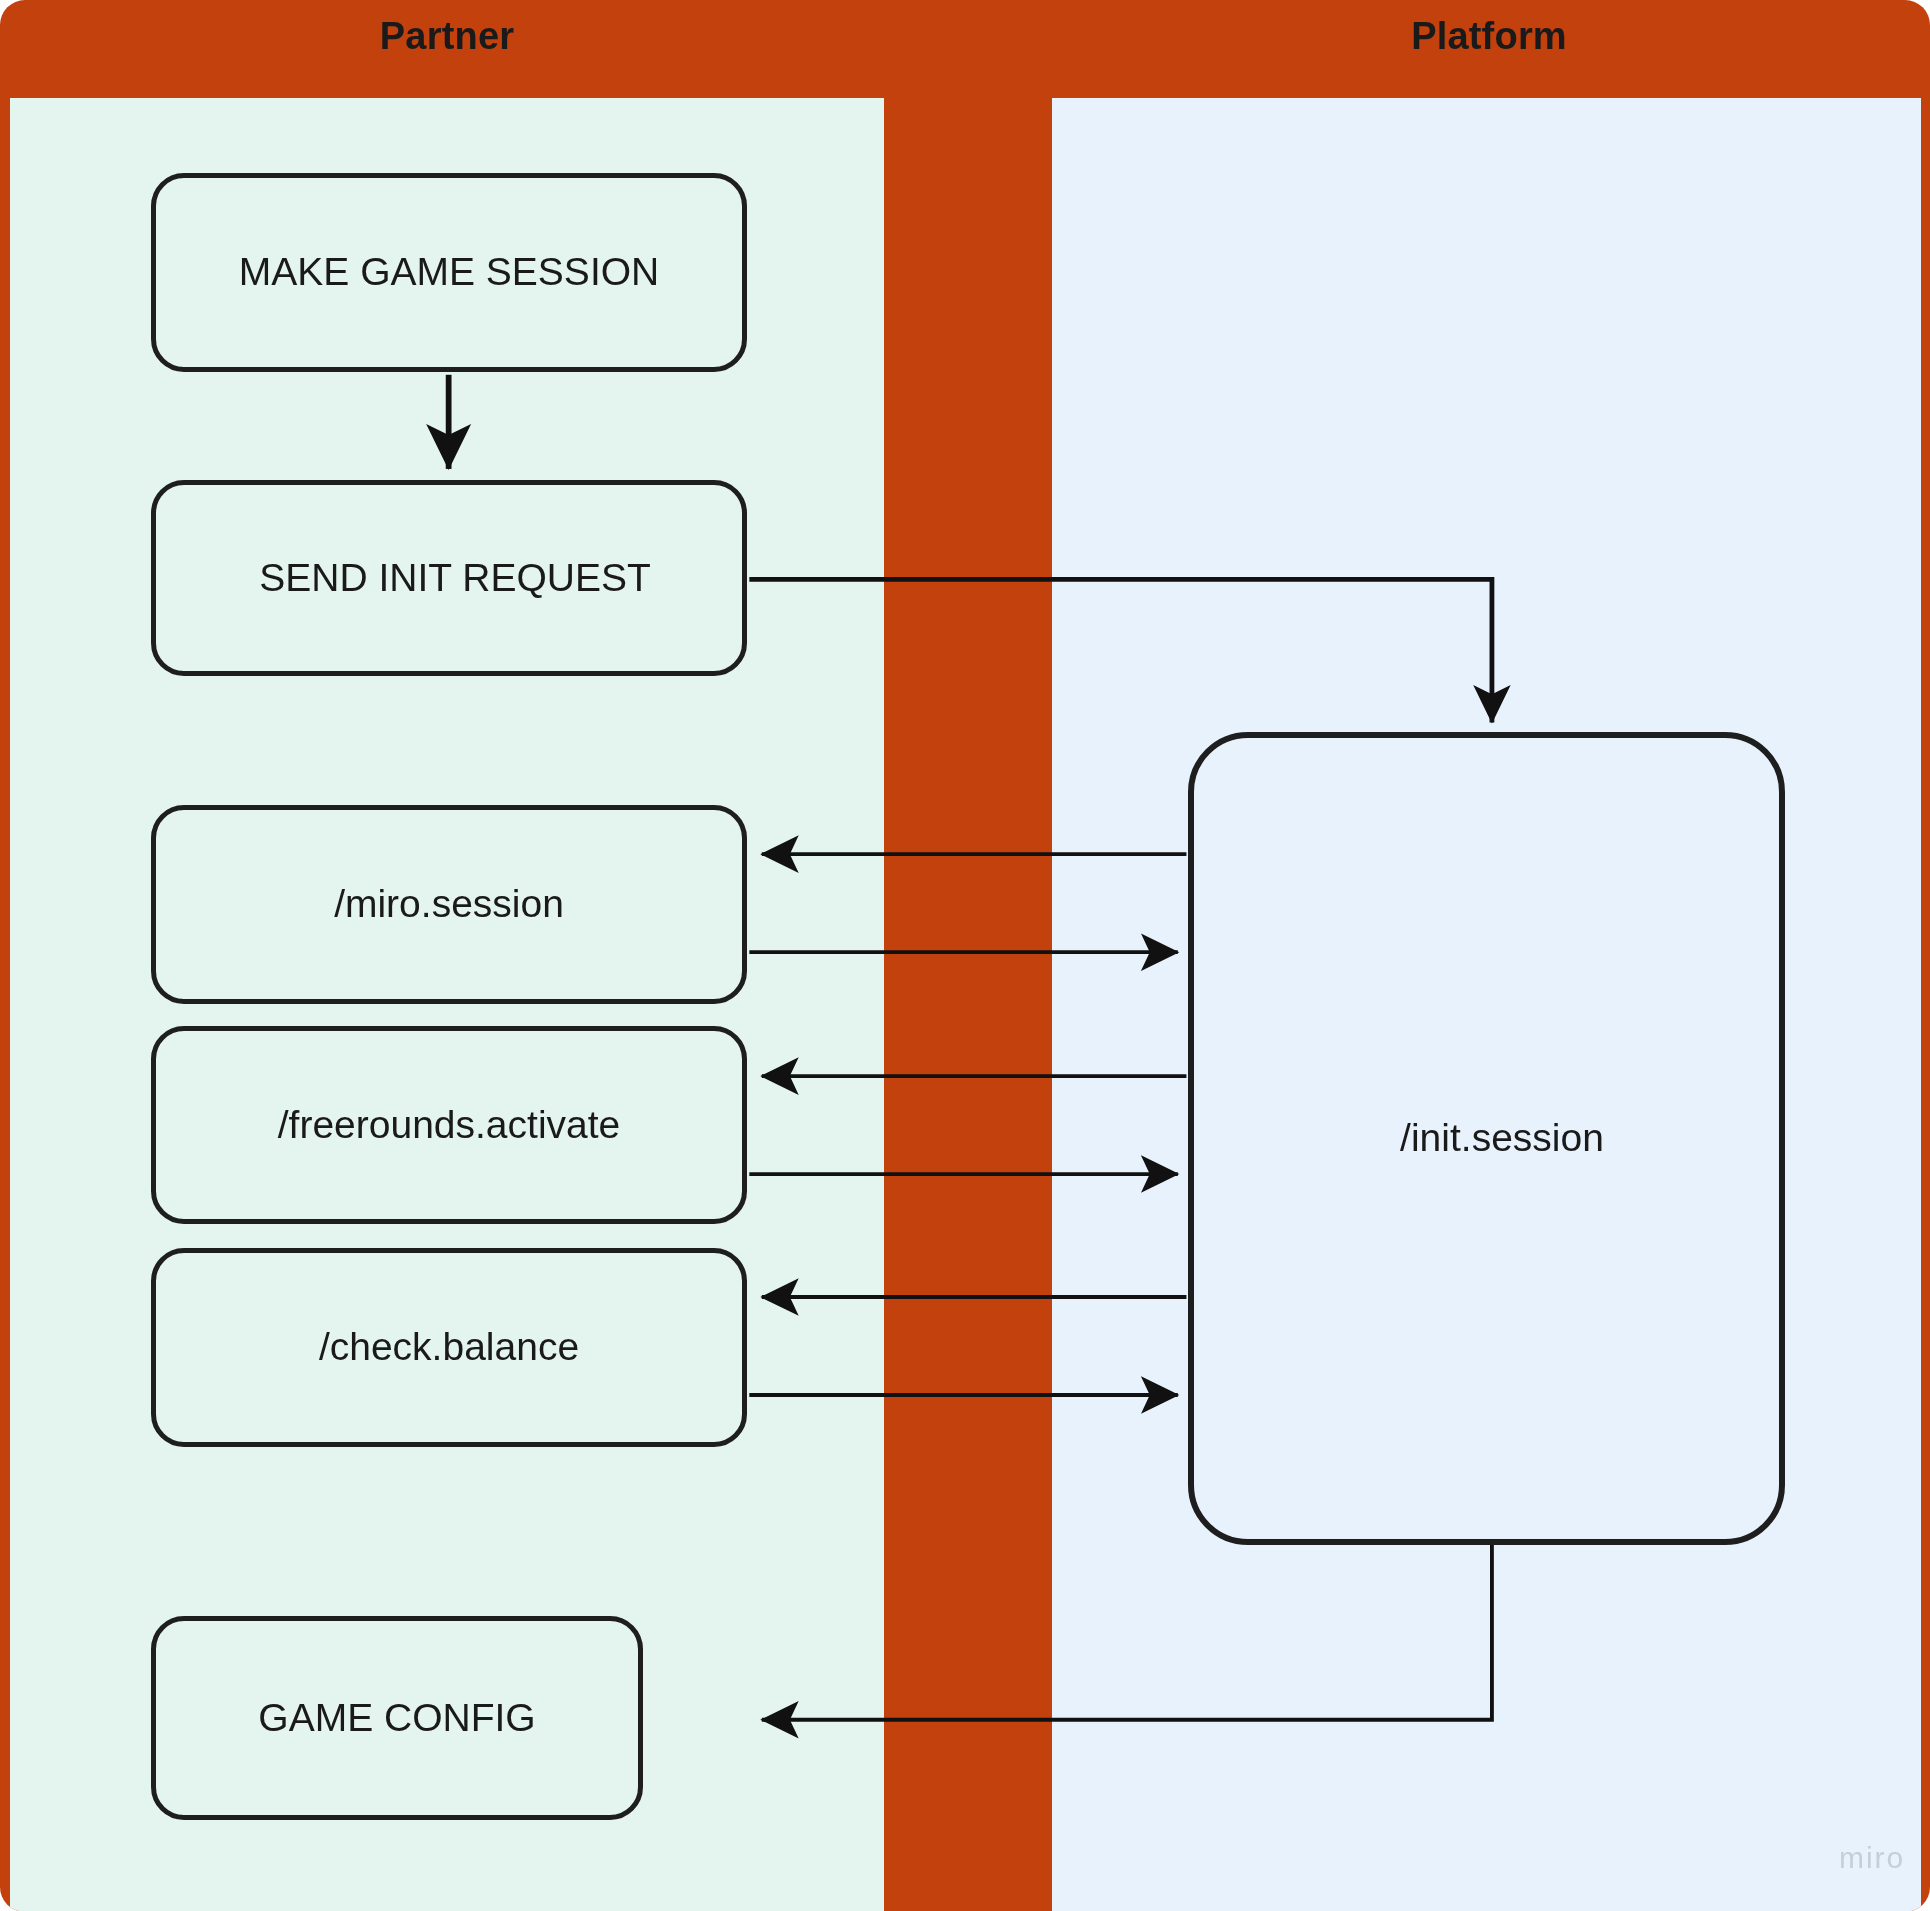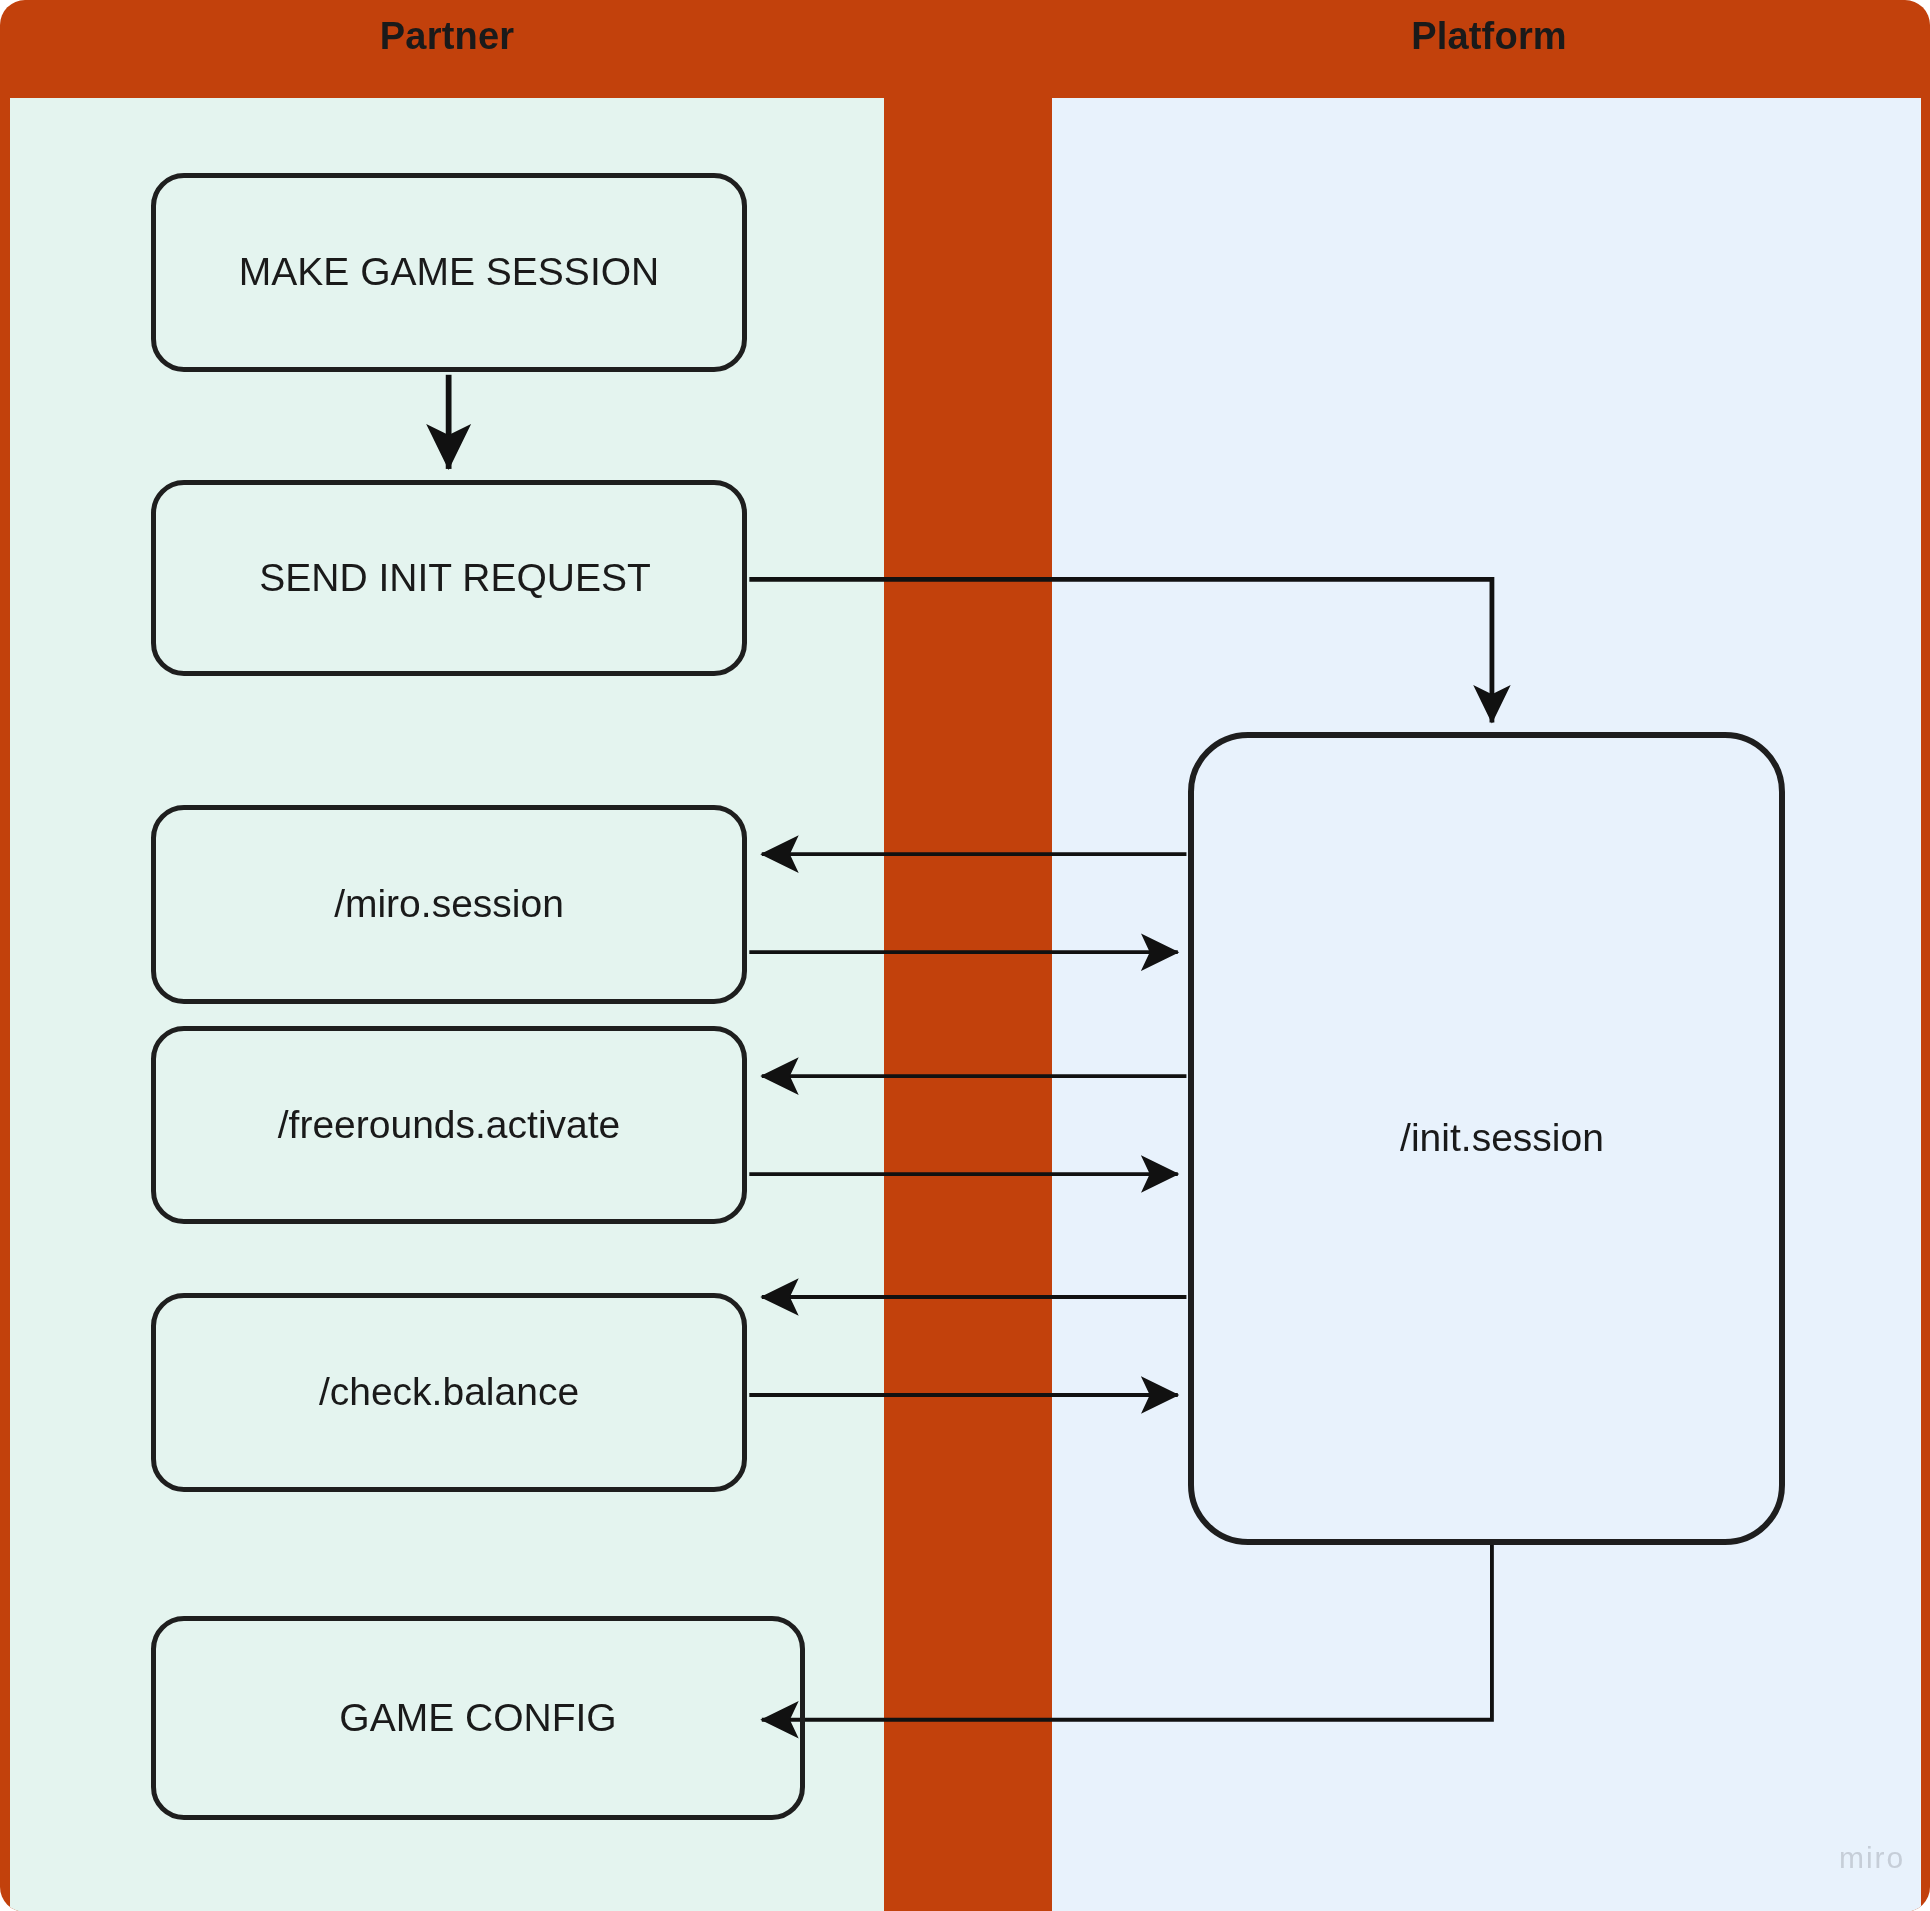--- a/index.html
+++ b/index.html
@@ -66,22 +66,22 @@
   .node.big {
     border-radius: 60px;
     border-width: 6.7px;
   }
 
   
   .n-make-session   { left: 151px; top: 173px;  width: 596px; height: 199px; }
   .n-send-init      { left: 151px; top: 480px;  width: 596px; height: 196px; padding-left: 12px; }
   .n-check-session  { left: 151px; top: 805px;  width: 596px; height: 199px; }
   .n-freerounds     { left: 151px; top: 1026px; width: 596px; height: 198px; }
-  .n-check-balance  { left: 151px; top: 1293px; width: 596px; height: 199px; }
-  .n-game-config    { left: 151px; top: 1616px; width: 654px; height: 204px; }
+  .n-check-balance  { left: 151px; top: 1248px; width: 596px; height: 199px; }
+  .n-game-config    { left: 151px; top: 1616px; width: 492px; height: 204px; }
   .n-init-session   { left: 1188px; top: 732px; width: 597px; height: 813px; padding-left: 31px; }
 
   
   #edges {
     position: absolute;
     left: 0; top: 0;
     width: 1930px;
     height: 1912px;
     pointer-events: none;
   }

